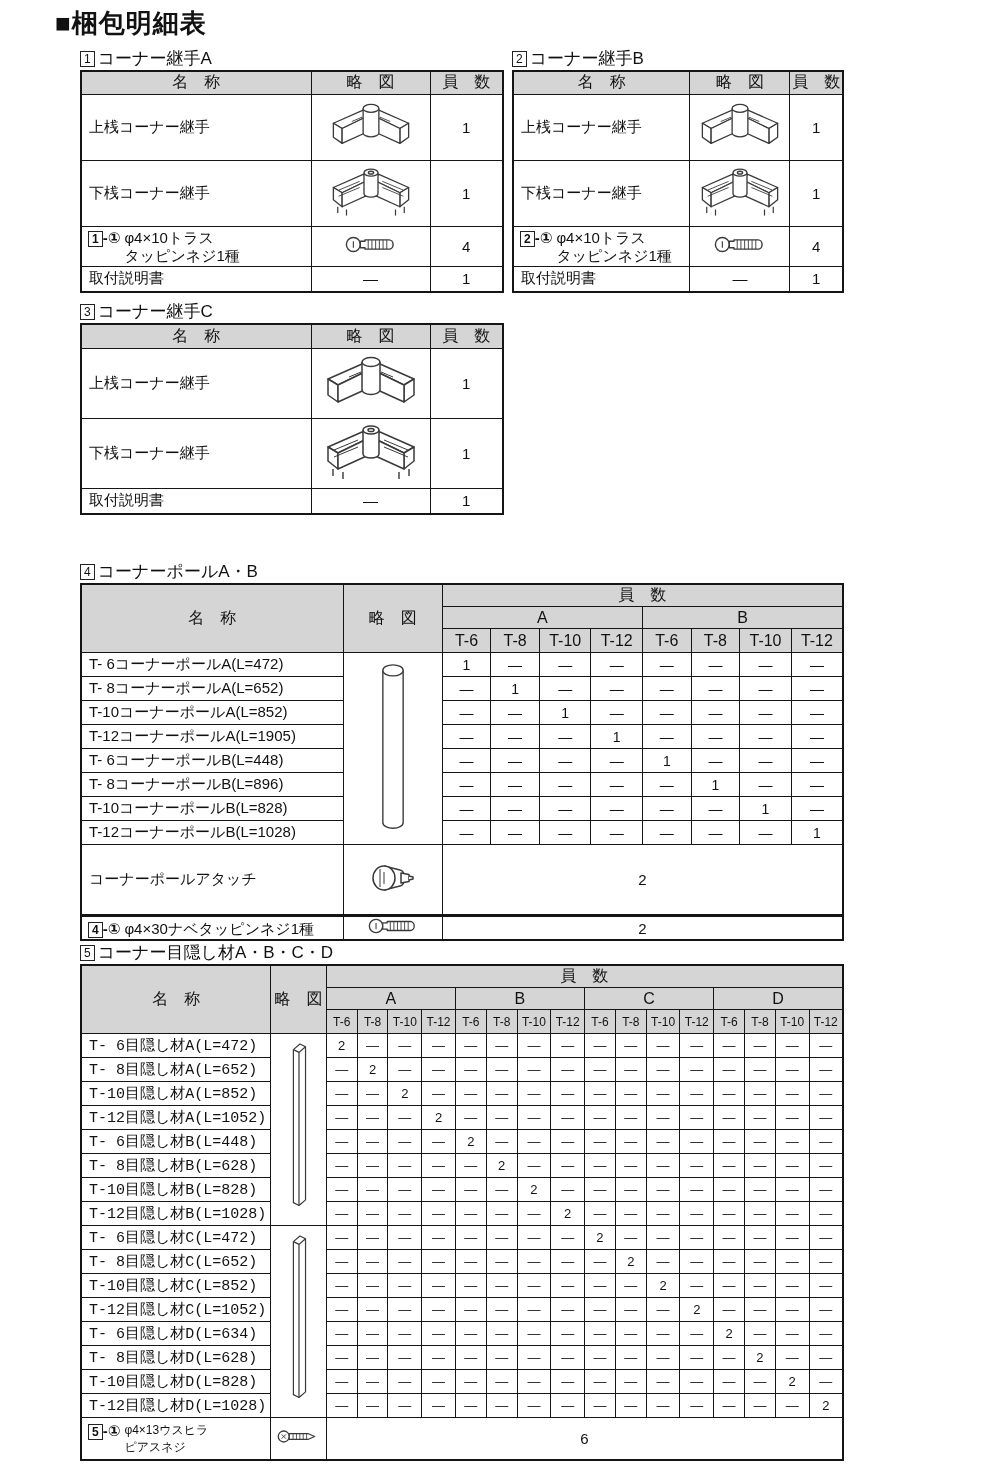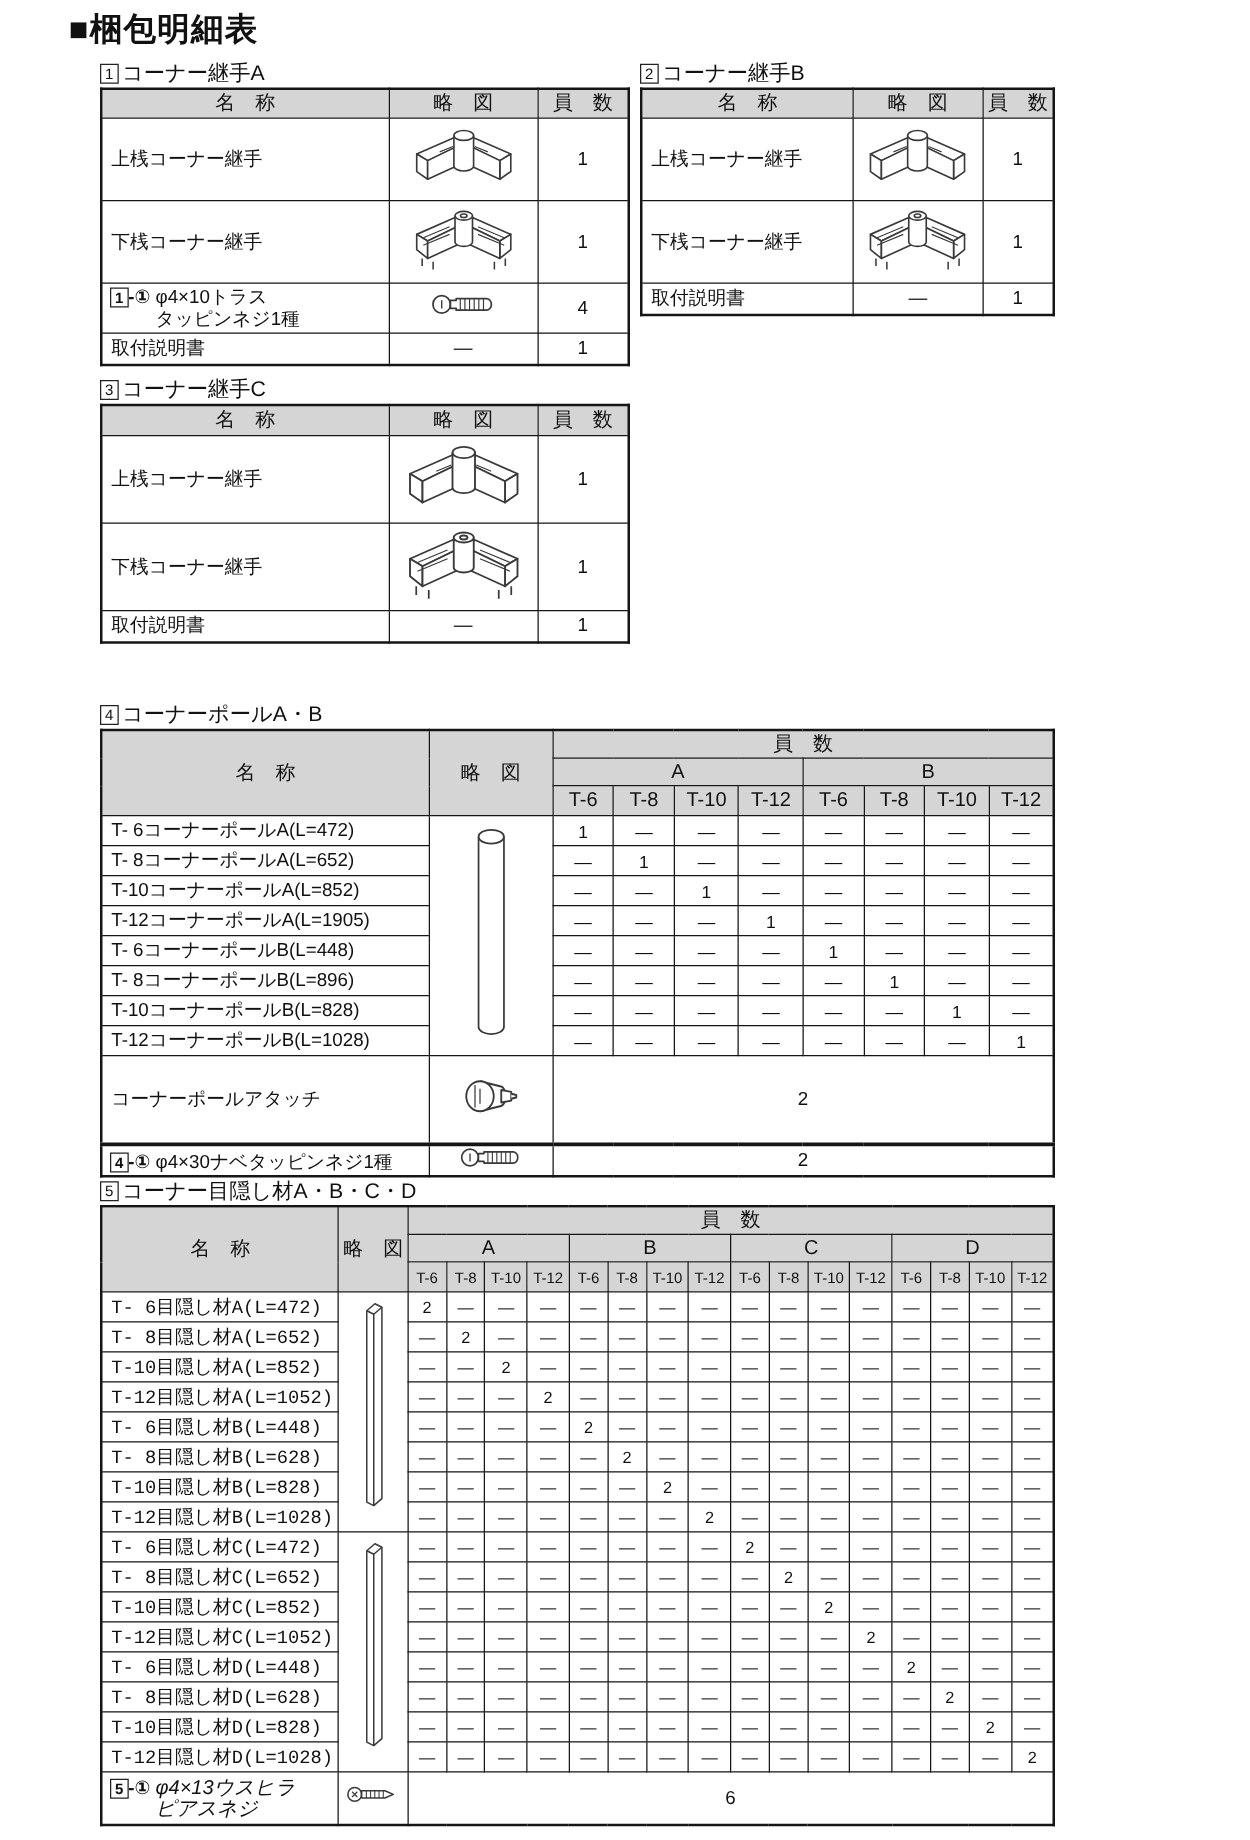--- a/index.html
+++ b/index.html
@@ -18,21 +18,21 @@
   td.center{text-align:center;font-size:15px;}
   td.qty-cell{text-align:center;font-size:15px;}
   td.sketch-cell{text-align:center;vertical-align:middle;}
   .sz-th{font-size:14px;}
   .sz-th.small{font-size:12px;}
   .gp-th{font-size:15px;}
   .mx-cell{text-align:center;font-size:14px;}
   .mx-cell.small{font-size:13px;}
   .screw-name{display:flex;align-items:flex-start;gap:4px;padding:2px 2px 0 4px;}
   .screw-lines{display:inline-block;text-align:left;line-height:18px;font-size:15px;}
-  .screw-lines.small{font-size:16px;line-height:17px;font-style:italic;}
+  .screw-lines.small{font-size:12px;line-height:17px;}
   .pfx{white-space:nowrap;line-height:17px;font-weight:bold;}
   .blind-name{font-size:13.5px;padding-left:5px;font-family:Liberation Mono, monospace;}
   .thick-top{border-top:3px solid #151515 !important;}
   .icon-wrap{display:inline-block;line-height:0;}
   svg{display:block;}
 </style>
 </head>
 <body>
 
 <div class="sheet">
@@ -165,20 +165,37 @@
       <polygon points="83,34 50,18 50,35 83,50"></polygon>
       <path d="M12,50 v7 M22,53 v7 M78,53 v7 M88,50 v7" stroke-width="1.4"></path>
       <path d="M13,31 l24,-10 M87,31 l-24,-10 M13,38 l24,-10 M87,38 l-24,-10" stroke-width="1"></path>
       <path d="M42,11 v24 a8,4 0 0 0 16,0 v-24"></path>
                     <ellipse cx="50" cy="11" rx="8" ry="4"></ellipse>
       <ellipse cx="50" cy="11" rx="3" ry="1.6" fill="#fff"></ellipse>
     </g>
                 </svg></span></td>
             <td class="qty-cell">1</td>
           </tr>
+          <tr style="height:40px">
+            <td class="name-cell" style="padding-left:2px">
+              <div class="screw-name">
+                <span class="pfx"><span class="numbox">2</span>-<span class="circled">①</span></span>
+                <span class="screw-lines"><span>φ4×10トラス</span><br><span>タッピンネジ1種</span></span>
+              </div>
+            </td>
+            <td class="sketch-cell"><span class="icon-wrap"><svg width="52" height="19" viewBox="0 0 56 20">
+    <g fill="#fff" stroke="#3a3a3a" stroke-width="1.5" stroke-linejoin="round">
+      <circle cx="9" cy="10" r="7.5"></circle>
+                    <path d="M9,6.5 v7" stroke-width="1.2"></path>
+      <path d="M16.5,6.5 h5 v-1.5 h26 a3,3.5 0 0 1 0,10 h-26 v-1.5 h-5 z"></path>
+      <path d="M25,5 v10 M29,5 v10 M33,5 v10 M37,5 v10 M41,5 v10 M45,5 v10" stroke-width="1"></path>
+    </g>
+                </svg></span></td>
+            <td class="qty-cell">4</td>
+          </tr>
           <tr style="height:26px">
             <td class="name-cell">取付説明書</td>
             <td class="center">—</td>
             <td class="qty-cell">1</td>
           </tr>
         </tbody>
       </table>
     </div>
   <div class="tbl-block" id="jt2" style="left:80px;top:303px;">
       <div class="tbl-label">
@@ -704,21 +721,21 @@
             <td class="mx-cell small">—</td>
             <td class="mx-cell small">—</td>
             <td class="mx-cell small">—</td>
             <td class="mx-cell small">2</td>
             <td class="mx-cell small">—</td>
             <td class="mx-cell small">—</td>
             <td class="mx-cell small">—</td>
             <td class="mx-cell small">—</td>
           </tr>
           <tr style="height:24px">
-            <td class="name-cell blind-name">T- 6目隠し材D(L=448)</td>
+            <td class="name-cell blind-name">T- 6目隠し材D(L=634)</td>
             <td class="mx-cell small">—</td>
             <td class="mx-cell small">—</td>
             <td class="mx-cell small">—</td>
             <td class="mx-cell small">—</td>
             <td class="mx-cell small">—</td>
             <td class="mx-cell small">—</td>
             <td class="mx-cell small">—</td>
             <td class="mx-cell small">—</td>
             <td class="mx-cell small">—</td>
             <td class="mx-cell small">—</td>

